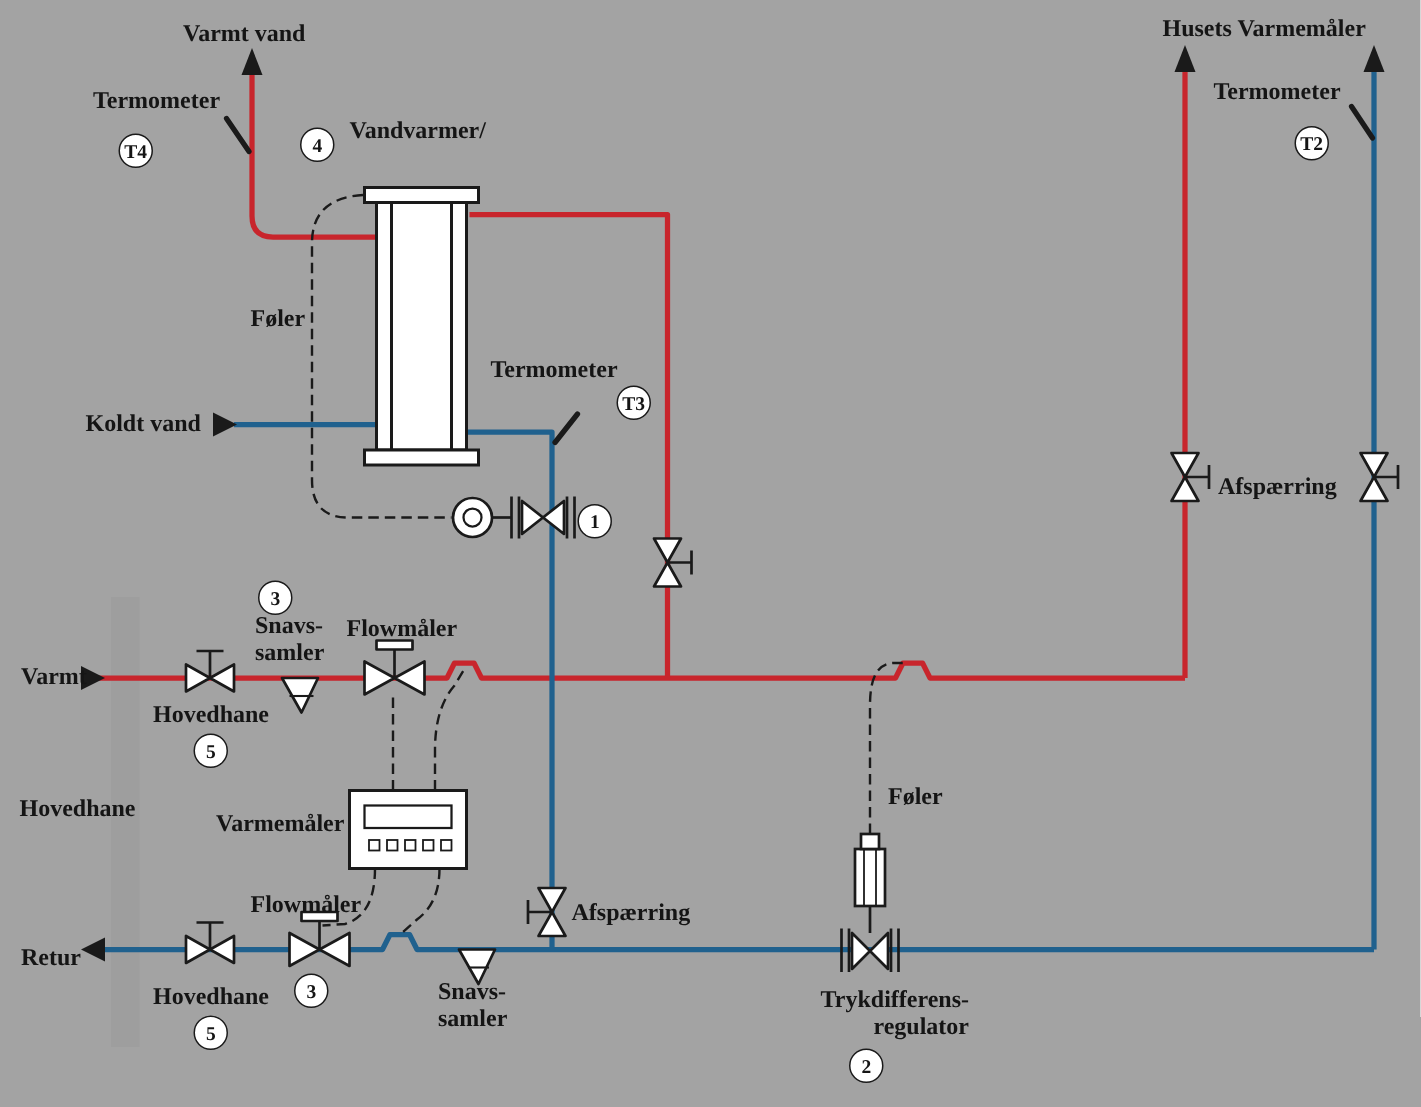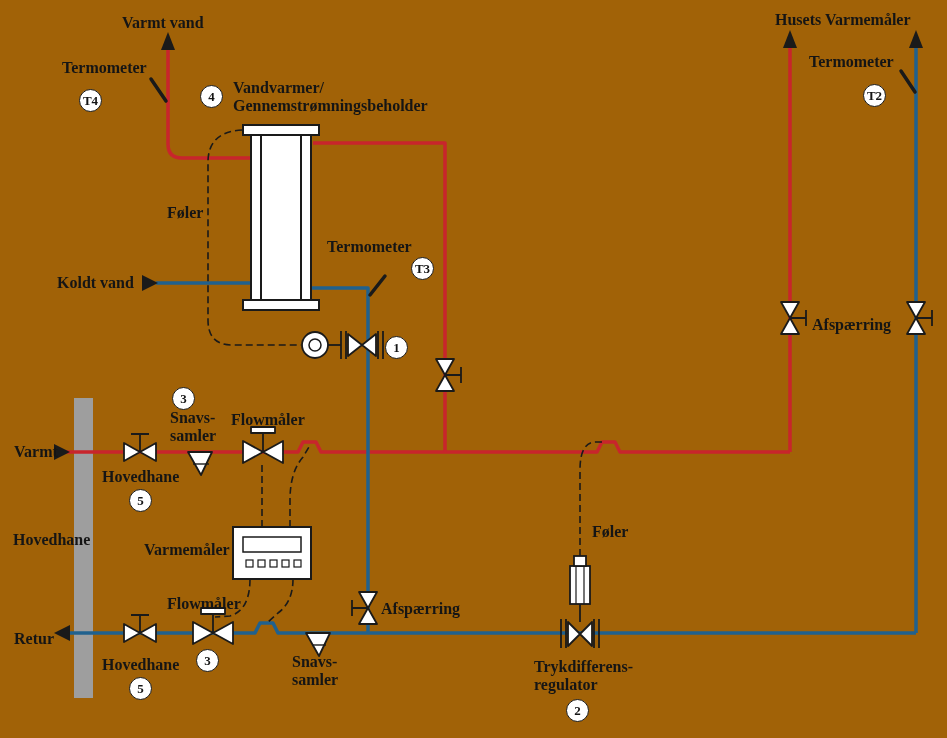--- a/index.html
+++ b/index.html
@@ -1,21 +1,21 @@
 <!DOCTYPE html>
 <html><head>
 <meta charset="utf-8">
 <style>
   html,body{margin:0;padding:0;background:#fff;}
-  .stage{position:relative;width:947px;height:738px;background:#a16207;overflow:hidden;
+  .stage{position:relative;width:947px;height:738px;background:#a3a3a3;overflow:hidden;
          font-family:"Liberation Serif","DejaVu Serif",serif;}
   .stage svg{position:absolute;left:0;top:0;}
   .lbl{position:absolute;font-weight:700;font-size:16px;line-height:18px;color:#151515;white-space:nowrap;}
   .lbl span{display:block;}
-  .lbl.center{text-align:left;}
+  .lbl.center{text-align:right;}
   .badge{position:absolute;width:23px;height:23px;border:1.7px solid #1a1a1a;border-radius:50%;
          background:#fff;display:flex;align-items:center;justify-content:center;
          font-weight:700;font-size:13px;color:#151515;box-sizing:border-box;}
 </style>
 </head>
 <body>
 
 <div class="stage">
 
   <svg width="947" height="738" viewBox="0 0 947 738">
@@ -152,21 +152,20 @@
       <polygon points="54,444 54,460 70,452"></polygon>
       <polygon points="142,275 142,291 158,283"></polygon>
       <polygon points="70,625 70,641 54,633"></polygon>
     </g>
   </svg>
 
   <div class="lbl" style="left:122px;top:14px">Varmt vand</div>
   <div class="lbl" style="left:62px;top:59px">Termometer</div>
   <div class="lbl" style="left:233px;top:79px">
     <span>Vandvarmer/</span>
-    <span>Gennemstrømningsbeholder</span>
   </div>
   <div class="lbl" style="left:167px;top:204px">Føler</div>
   <div class="lbl" style="left:57px;top:274px">Koldt vand</div>
   <div class="lbl" style="left:327px;top:238px">Termometer</div>
   <div class="lbl" style="left:170px;top:409px">
     <span>Snavs-</span>
     <span>samler</span>
   </div>
   <div class="lbl" style="left:231px;top:411px">Flowmåler</div>
   <div class="lbl" style="left:14px;top:443px">Varmt</div>

